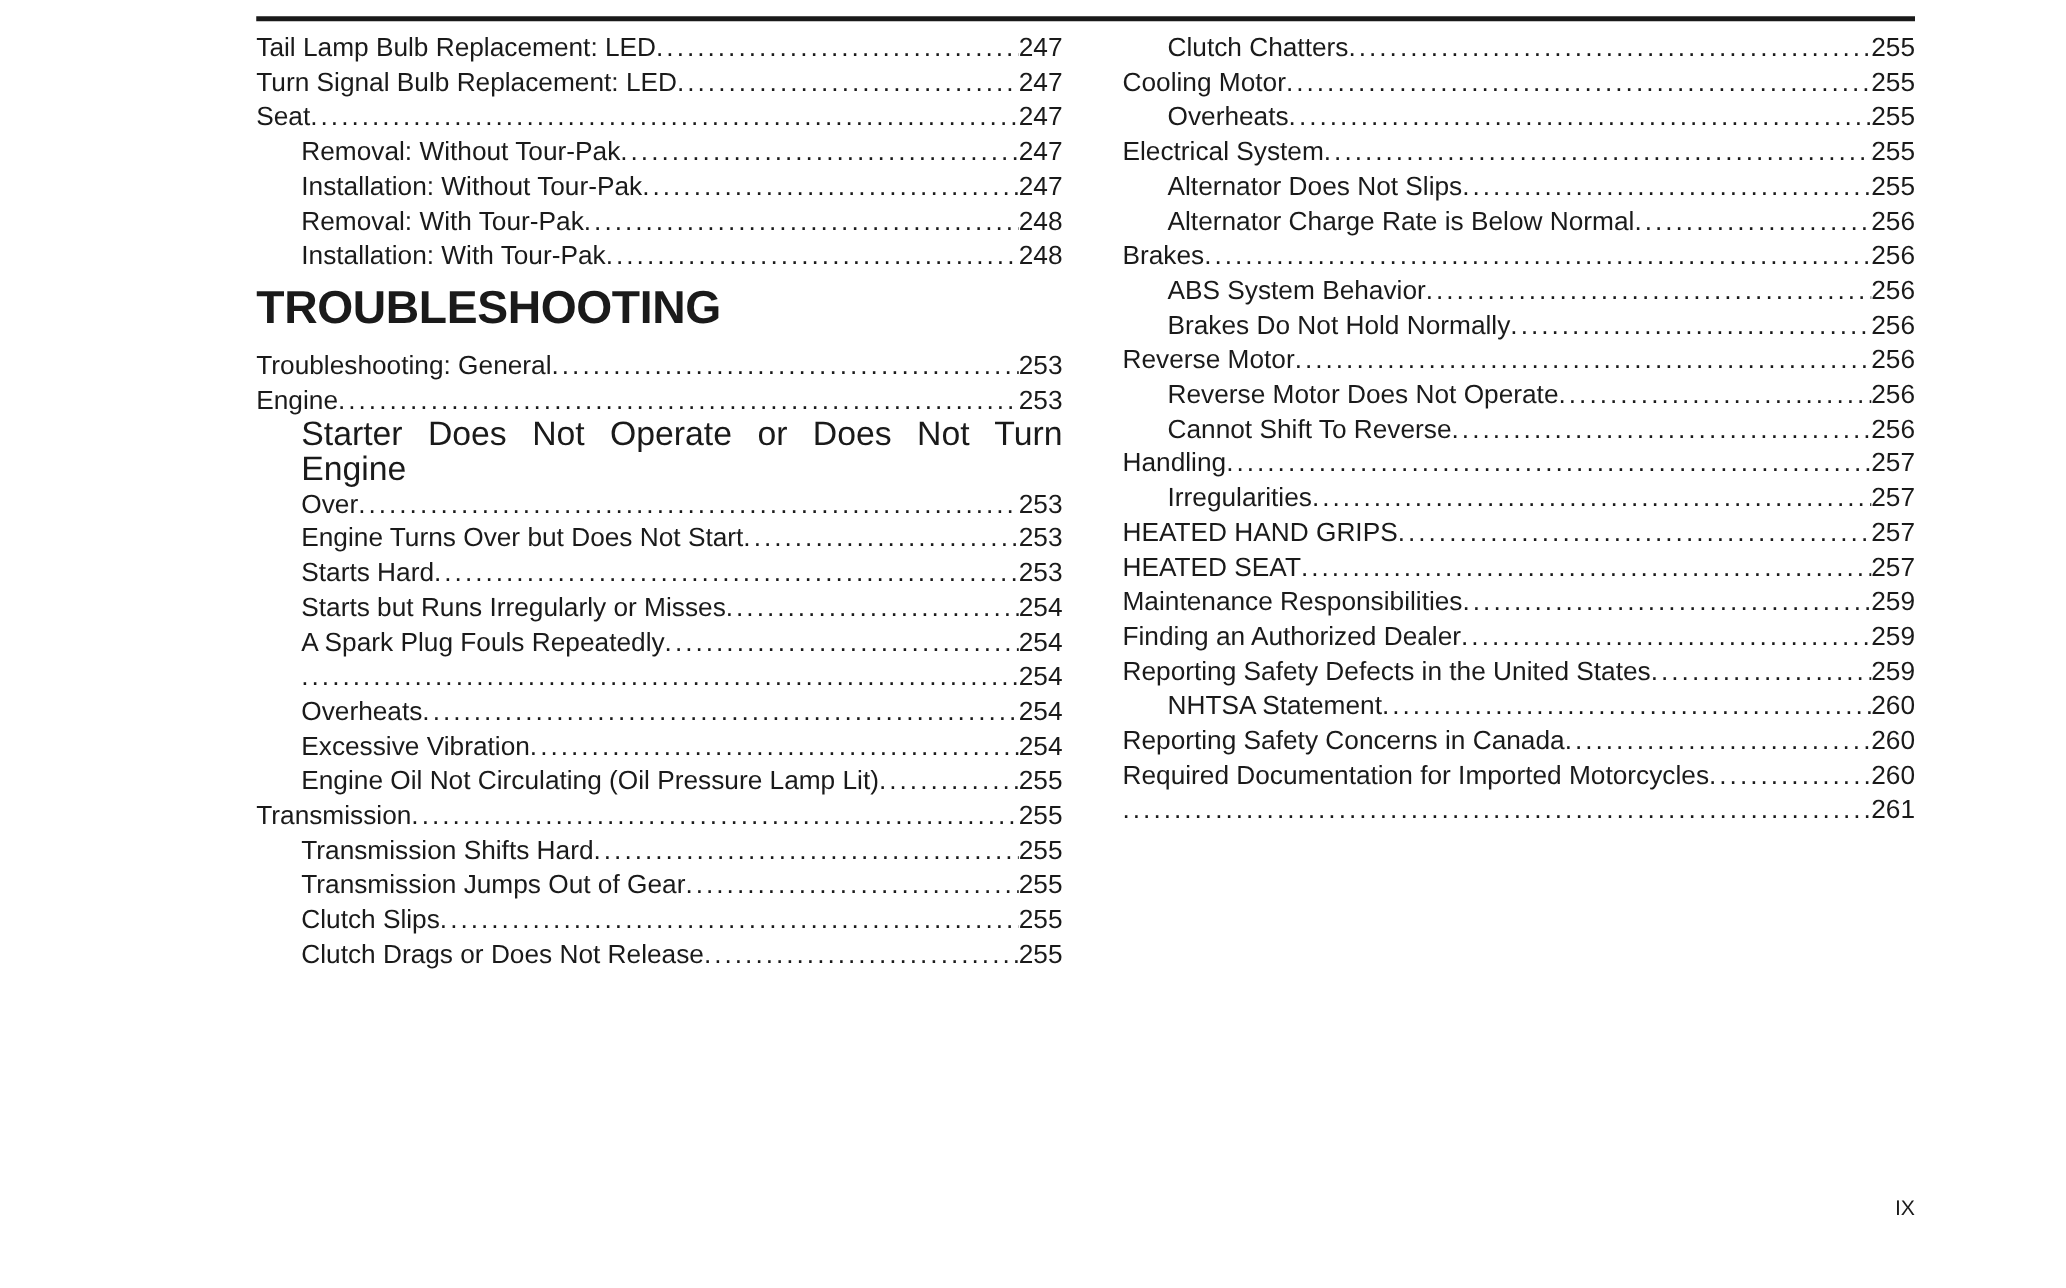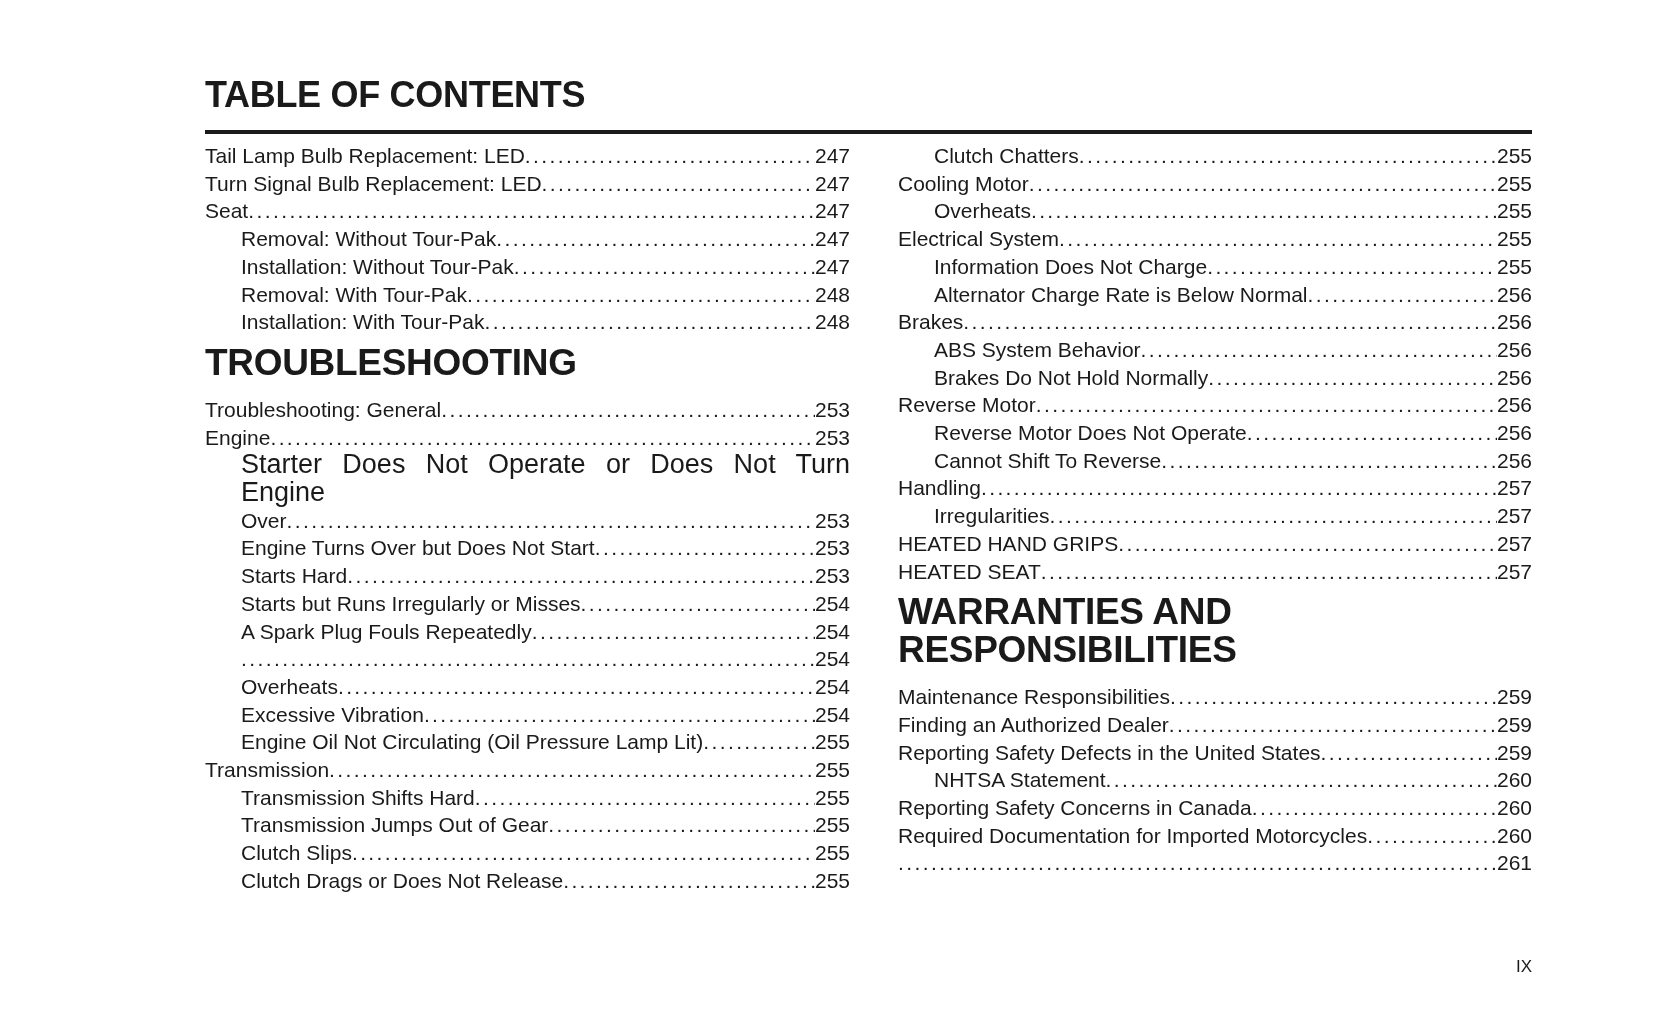--- a/index.html
+++ b/index.html
@@ -66,21 +66,20 @@
   }
   .page-footer{
     position:absolute; top:953px; right:0;
     font-size:17px; line-height:27px;
   }
 </style>
 </head>
 <body>
 
 <div class="content">
-  <h1 class="page-title">TABLE OF CONTENTS</h1>
   <div class="title-rule"></div>
   <div class="columns">
     <div class="col">
         <div class="toc-row indent-0">
           <span class="toc-label">Tail Lamp Bulb Replacement: LED</span>
           <span class="dot-leader"></span>
           <span class="toc-page">247</span>
         </div>
         <div class="toc-row indent-0">
           <span class="toc-label">Turn Signal Bulb Replacement: LED</span>
@@ -209,21 +208,21 @@
           <span class="toc-label">Overheats</span>
           <span class="dot-leader"></span>
           <span class="toc-page">255</span>
         </div>
         <div class="toc-row indent-0">
           <span class="toc-label">Electrical System</span>
           <span class="dot-leader"></span>
           <span class="toc-page">255</span>
         </div>
         <div class="toc-row indent-1">
-          <span class="toc-label">Information Does Not Charge</span>
+          <span class="toc-label">Alternator Does Not Slips</span>
           <span class="dot-leader"></span>
           <span class="toc-page">255</span>
         </div>
         <div class="toc-row indent-1">
           <span class="toc-label">Alternator Charge Rate is Below Normal</span>
           <span class="dot-leader"></span>
           <span class="toc-page">256</span>
         </div>
         <div class="toc-row indent-0">
           <span class="toc-label">Brakes</span>
@@ -268,21 +267,20 @@
         <div class="toc-row indent-0">
           <span class="toc-label">HEATED HAND GRIPS</span>
           <span class="dot-leader"></span>
           <span class="toc-page">257</span>
         </div>
         <div class="toc-row indent-0">
           <span class="toc-label">HEATED SEAT</span>
           <span class="dot-leader"></span>
           <span class="toc-page">257</span>
         </div>
-        <h2 class="section-heading">WARRANTIES AND RESPONSIBILITIES</h2>
         <div class="toc-row indent-0">
           <span class="toc-label">Maintenance Responsibilities</span>
           <span class="dot-leader"></span>
           <span class="toc-page">259</span>
         </div>
         <div class="toc-row indent-0">
           <span class="toc-label">Finding an Authorized Dealer</span>
           <span class="dot-leader"></span>
           <span class="toc-page">259</span>
         </div>

